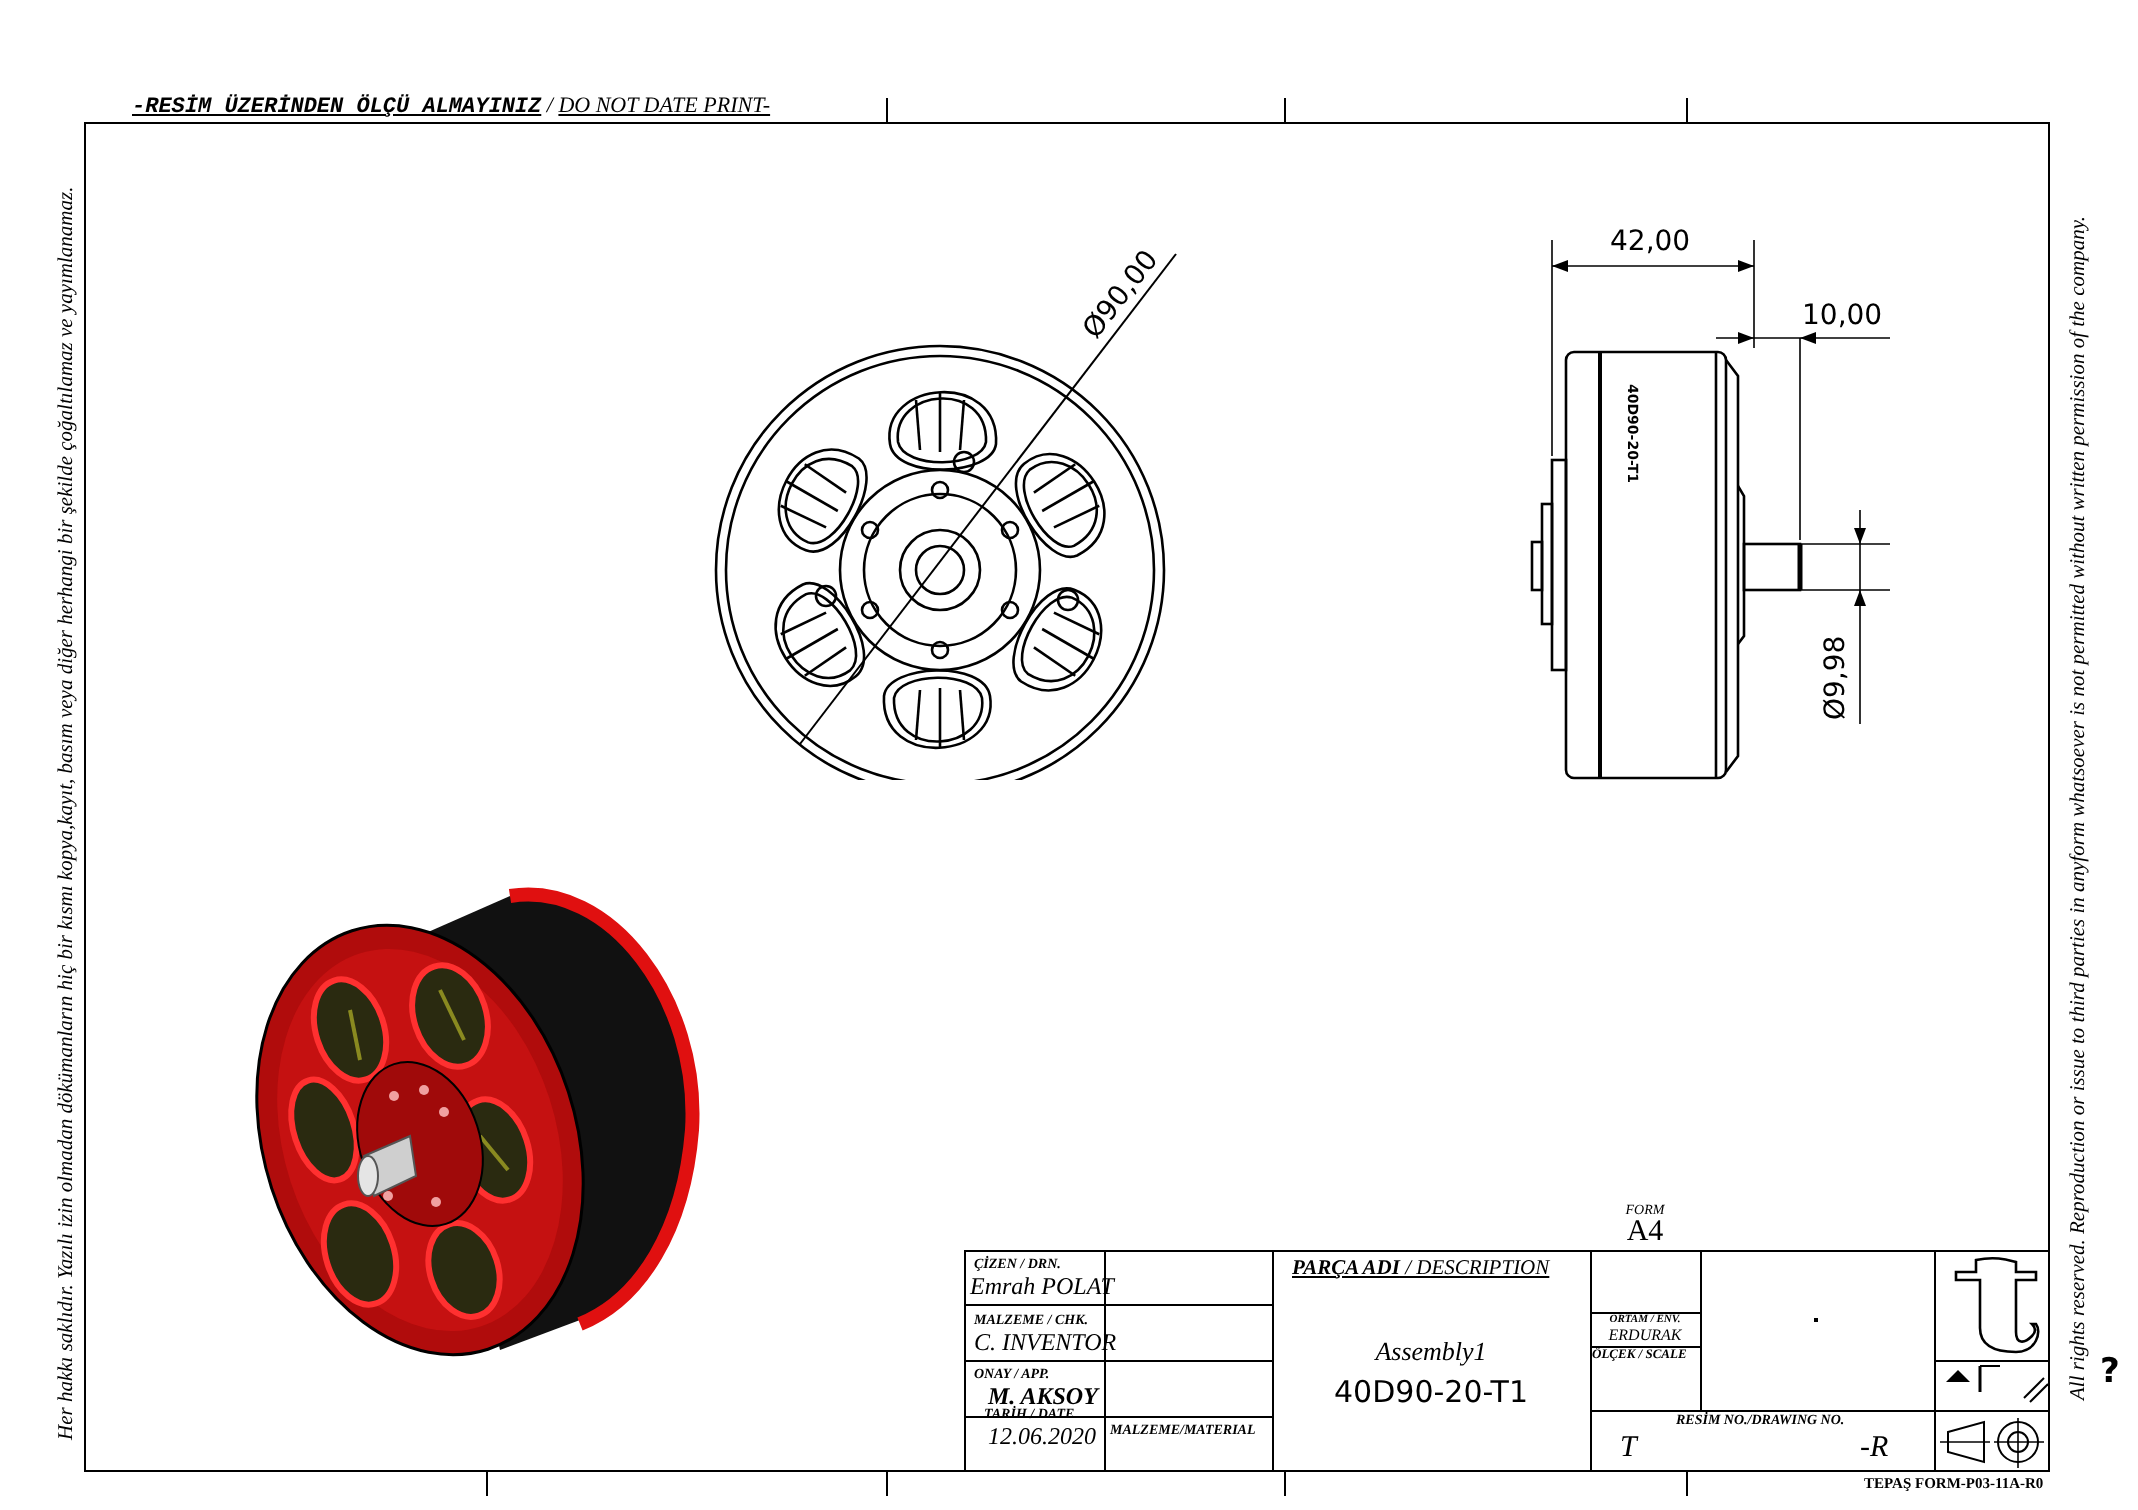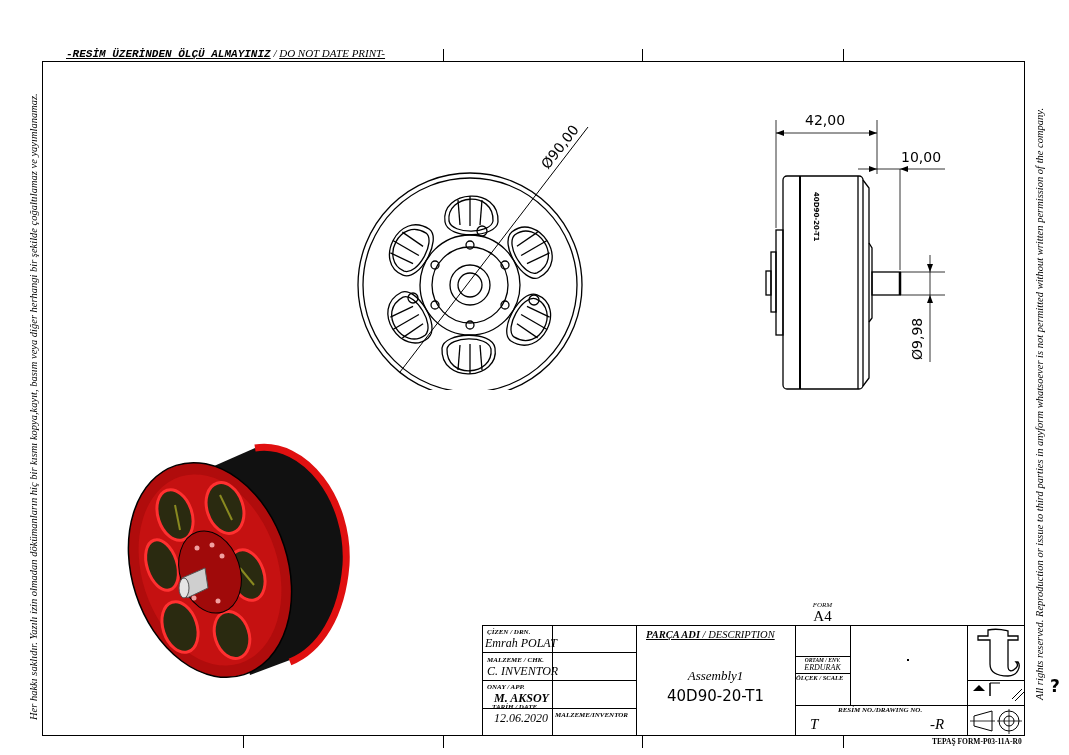--- a/index.html
+++ b/index.html
@@ -166,21 +166,21 @@
 </div>
 <div class="cell" style="left:487px;top:683px;">
   <div class="lbl"><span>ONAY</span> <span class="en">/ APP.</span></div>
   <div class="val" style="margin-left:7px;font-weight:bold;">M. AKSOY</div>
 </div>
 <div class="cell" style="left:492px;top:672px;margin-top:31px;">
   <div class="lbl"><span>TARİH</span> <span class="en">/ DATE</span></div>
   <div class="val" style="margin-left:2px;">12.06.2020</div>
 </div>
 <div class="cell" style="left:555px;top:711px;">
-  <div class="lbl"><span>MALZEME</span><span class="en">/INVENTOR</span></div>
+  <div class="lbl"><span>MALZEME</span><span class="en">/MATERIAL</span></div>
 </div>
 
 <div class="cell" style="left:646px;top:629px;font-size:10.5px;font-style:italic;font-weight:bold;text-decoration:underline;">
   <span>PARÇA ADI</span><span style="font-weight:normal;"> / DESCRIPTION</span>
 </div>
 <div class="cell" style="left:636px;top:668px;width:159px;text-align:center;font-size:13px;font-style:italic;">Assembly1</div>
 <div class="cell" style="left:636px;top:687px;width:159px;text-align:center;font-family:'DejaVu Sans',sans-serif;font-size:15px;">40D90-20-T1</div>
 
 <div class="cell" style="left:795px;top:601px;width:55px;text-align:center;">
   <div class="lbl" style="font-weight:normal;">FORM</div>

